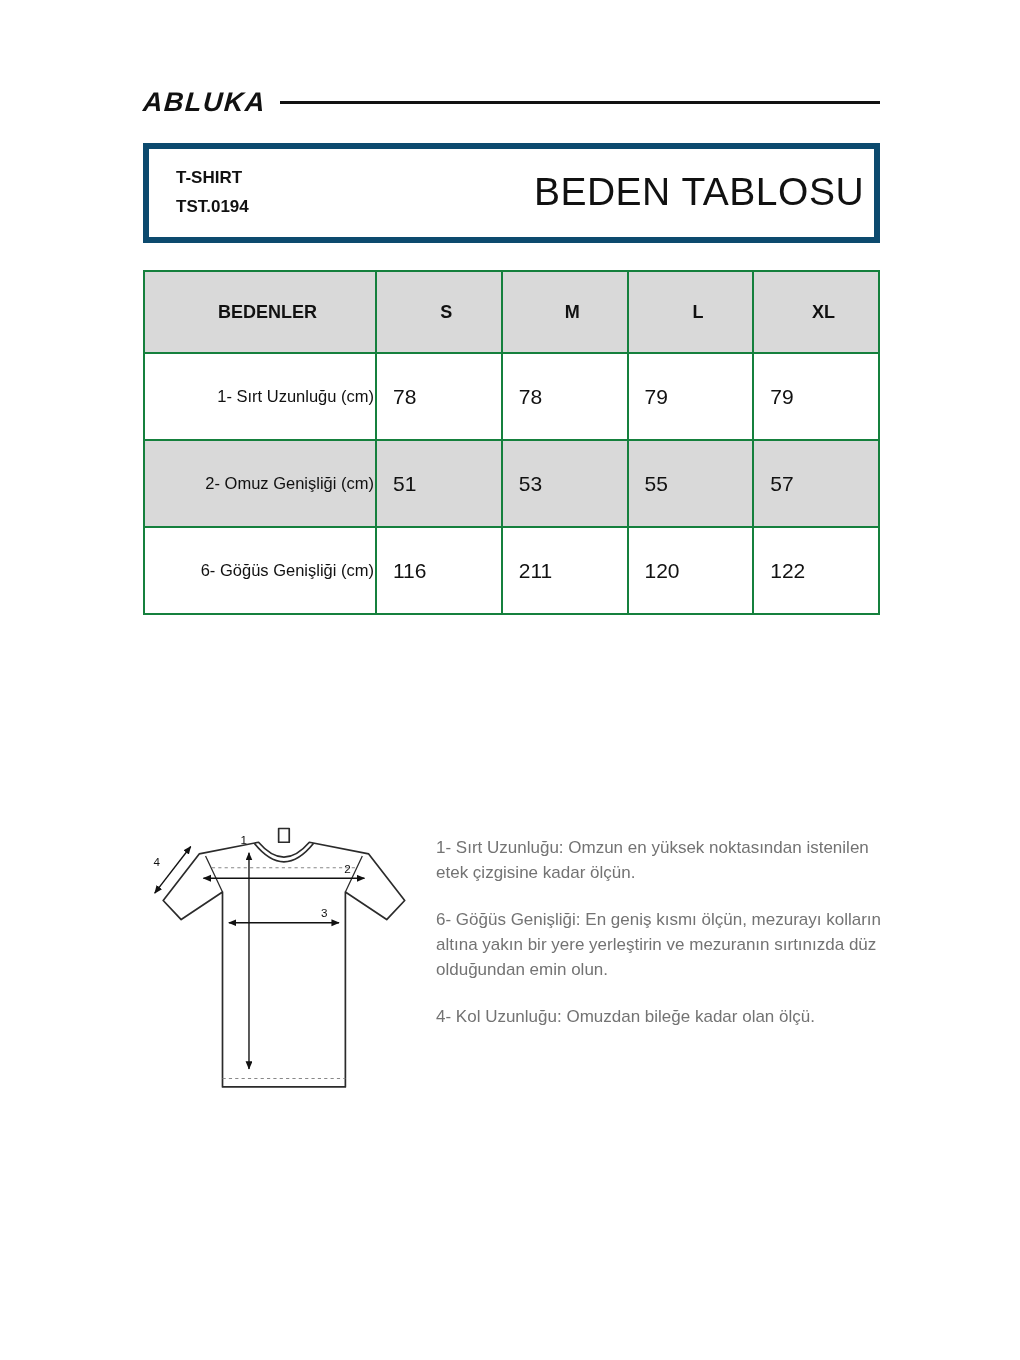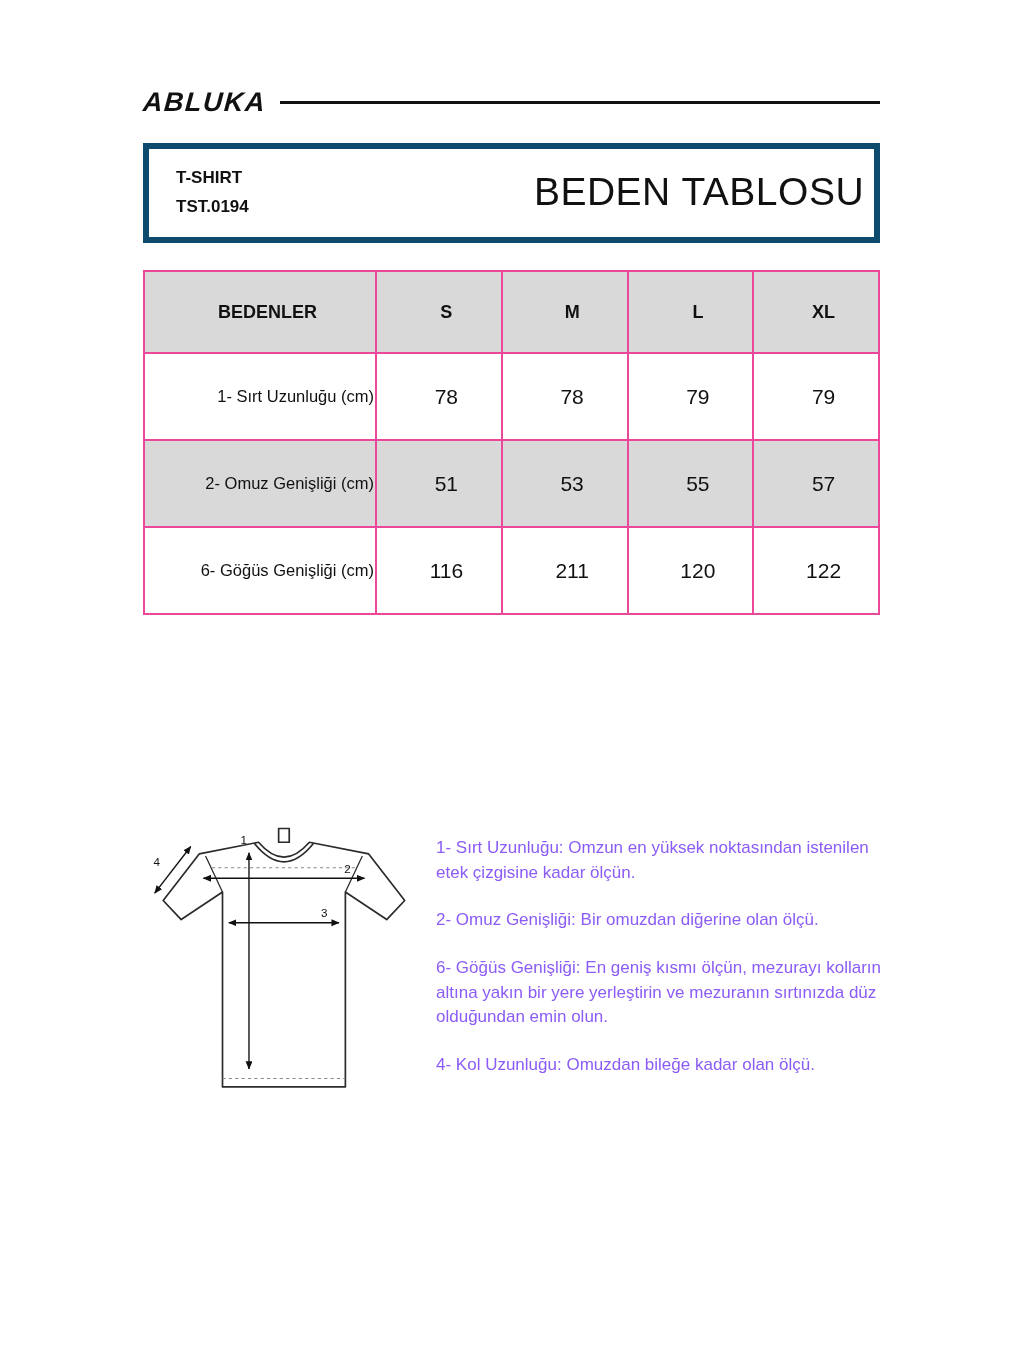--- a/index.html
+++ b/index.html
@@ -51,49 +51,49 @@
     font-size: 39px; font-weight: 400; letter-spacing: 0.5px;
     white-space: nowrap;
   }
 
   
   .size-table-wrap { position: absolute; left: 143px; top: 270px; width: 737px; }
   table.size-table {
     width: 100%; border-collapse: collapse; table-layout: fixed;
   }
   table.size-table th, table.size-table td {
-    border: 2px solid #ec4899;
+    border: 2px solid #15803d;
     box-sizing: border-box;
     padding-left: 16px;
   }
   table.size-table col.first { width: 232px; }
   tr.head-row { height: 82px; background: #d9d9d9; }
   tr.data-row { height: 87px; background: #ffffff; }
   tr.data-row.alt { background: #d9d9d9; margin-top: 13px; }
   th.col-head { font-size: 18px; font-weight: 700; text-align: center; }
   td.row-label { font-size: 16.5px; font-weight: 500; text-align: right; padding-left: 28px; }
-  td.cell-val { font-size: 21px; font-weight: 400; text-align: center; }
+  td.cell-val { font-size: 21px; font-weight: 400; }
 
   
   .howto-heading {
     position: absolute;
     left: 152px; top: 764px;
     font-size: 26px; font-weight: 800; letter-spacing: 0.3px;
   }
   .diagram {
     position: absolute;
     left: 142px; top: 824px;
     width: 286px; height: 278px;
   }
   .instructions {
     position: absolute;
     left: 436px; top: 836px;
     width: 458px;
     font-size: 17px; line-height: 1.45; font-weight: 400;
-    color: #8b5cf6;
+    color: #737373;
   }
   .instructions p { margin: 0 0 23px 0; }
 
   svg text { font-family: "Liberation Sans", sans-serif; }
 </style>
 </head>
 <body>
 
 <div class="page">
 
@@ -179,18 +179,17 @@
     <g fill="#111" font-size="11" font-weight="500" text-anchor="middle">
       <text x="96" y="18">1</text>
       <text x="194" y="45">2</text>
       <text x="172" y="87">3</text>
       <text x="14" y="38">4</text>
     </g>
   </svg>
 
   <div class="instructions">
     <p>1- Sırt Uzunluğu: Omzun en yüksek noktasından istenilen etek çizgisine kadar ölçün.</p>
-    <p>2- Omuz Genişliği: Bir omuzdan diğerine olan ölçü.</p>
     <p>6- Göğüs Genişliği: En geniş kısmı ölçün, mezurayı kolların altına yakın bir yere yerleştirin ve mezuranın sırtınızda düz olduğundan emin olun.</p>
     <p>4- Kol Uzunluğu: Omuzdan bileğe kadar olan ölçü.</p>
   </div>
 
 </div>
 
 </body></html>

